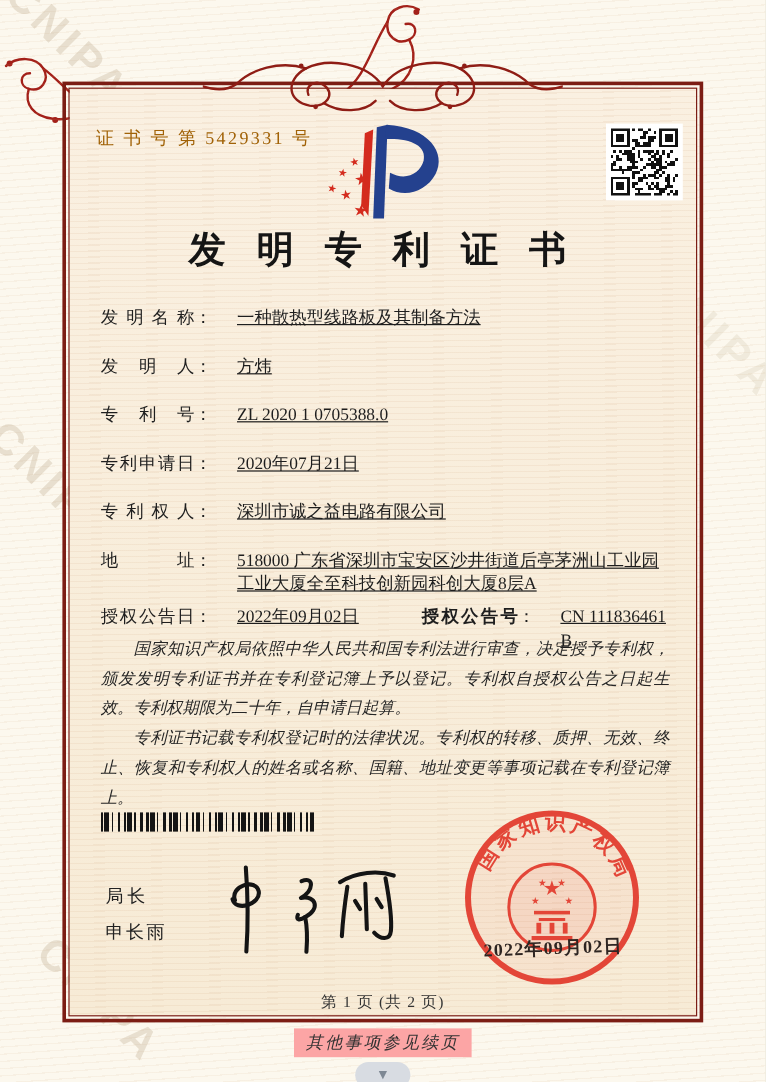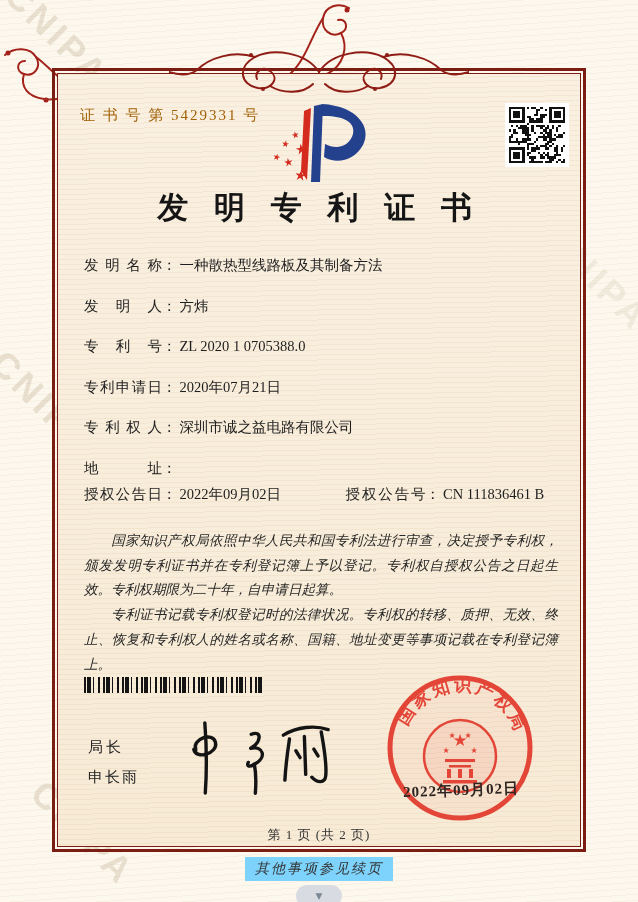--- a/index.html
+++ b/index.html
@@ -22,40 +22,40 @@
   .logo{left:258px;top:94px;width:118px;height:98px;}
   .qr{left:505px;top:103px;width:64px;height:64px;background:#fff;padding:4px;box-sizing:border-box;}
   .qr svg{width:100%;height:100%;}
   .title{left:0;top:187px;width:100%;text-align:center;font-size:31px;font-weight:bold;
         letter-spacing:9px;color:#151515;}
   .fields{left:84px;top:256px;width:474px;font-size:14.5px;color:#1e1e1e;}
   .frow{display:flex;align-items:flex-start;margin-bottom:21px;line-height:1.35;}
   .frow.addr{margin-bottom:7px;}
   .flabel{width:78px;flex:none;text-align:justify;text-align-last:justify;}
   .fcolon{flex:none;}
-  .fvalue{margin-left:3px;white-space:pre-line;}
+  .fvalue{margin-left:21px;white-space:pre-line;text-decoration:underline;}
   .fvalue.w-fixed{width:152px;flex:none;}
-  .flabel2{width:80px;flex:none;text-align:justify;text-align-last:justify;margin-left:14px;}
+  .flabel2{width:80px;flex:none;text-align:justify;text-align-last:justify;margin-left:2px;font-weight:bold;}
   .paras{left:84px;top:529px;width:474px;font-size:13.6px;line-height:1.82;color:#262626;
         text-align:justify;font-style:italic;}
   .paras p{margin:0;text-indent:2em;}
   .barcode{left:84px;top:677px;width:178px;height:16px;
         background:repeating-linear-gradient(90deg,#141414 0 2px,transparent 2px 3px,#141414 3px 7px,
         transparent 7px 9px,#141414 9px 10px,transparent 10px 14px,#141414 14px 16px,transparent 16px 19px);}
   .signer-title{left:88px;top:738px;font-size:15px;color:#222;letter-spacing:3px;}
   .signer-name{left:88px;top:768px;font-size:15px;color:#222;letter-spacing:2px;text-align:right;}
   .signature{left:168px;top:706px;width:185px;height:98px;}
   .ornament-top{left:169px;top:42px;width:300px;height:58px;z-index:4;}
   .flourish-bl{left:36px;top:812px;width:175px;height:75px;z-index:4;}
   .flourish-br{left:420px;top:742px;width:175px;height:118px;z-index:4;}
   .seal{left:384px;top:672px;width:152px;height:152px;z-index:5;opacity:0.93;}
   .seal-date{left:376px;top:781px;width:170px;z-index:6;text-align:center;font-size:15px;font-weight:bold;
         letter-spacing:1px;color:#2e2522;transform:rotate(-2deg);}
   .page-indicator{left:0;top:826px;width:100%;text-align:center;font-size:13px;letter-spacing:1px;color:#333;}
-  .continuation{left:50%;top:857px;transform:translateX(-50%);background:#7dd3fc;padding:3px 10px;
+  .continuation{left:50%;top:857px;transform:translateX(-50%);background:#fca5a5;padding:3px 10px;
         font-size:14px;font-style:italic;letter-spacing:2px;color:#333;z-index:6;white-space:nowrap;}
   .scroll-pill{left:50%;top:885px;transform:translateX(-50%);width:46px;height:22px;z-index:7;
         background:#d8dce2;border-radius:11px;display:flex;align-items:center;justify-content:center;
         color:#7e8894;font-size:9px;font-family:"DejaVu Sans",sans-serif;cursor:pointer;}
 </style>
 </head>
 <body>
 
 <div class="page">
 
@@ -335,20 +335,22 @@
       <span class="fvalue">2020年07月21日</span>
     </div>
     <div class="frow">
       <span class="flabel">专利权人</span>
         <span class="fcolon">：</span>
       <span class="fvalue">深圳市诚之益电路有限公司</span>
     </div>
     <div class="frow addr">
       <span class="flabel">地址</span>
         <span class="fcolon">：</span>
+      <span class="fvalue">518000 广东省深圳市宝安区沙井街道后亭茅洲山工业园
+工业大厦全至科技创新园科创大厦8层A</span>
     </div>
     <div class="frow">
       <span class="flabel">授权公告日</span>
         <span class="fcolon">：</span>
       <span class="fvalue w-fixed">2022年09月02日</span>
       <span class="flabel2">授权公告号</span>
         <span class="fcolon">：</span>
       <span class="fvalue">CN 111836461 B</span>
     </div>
   </div>

